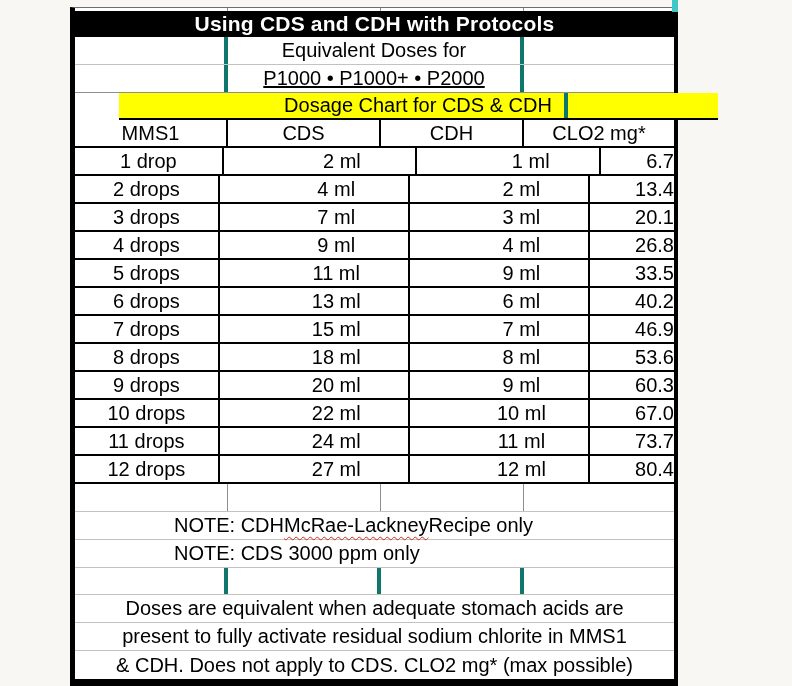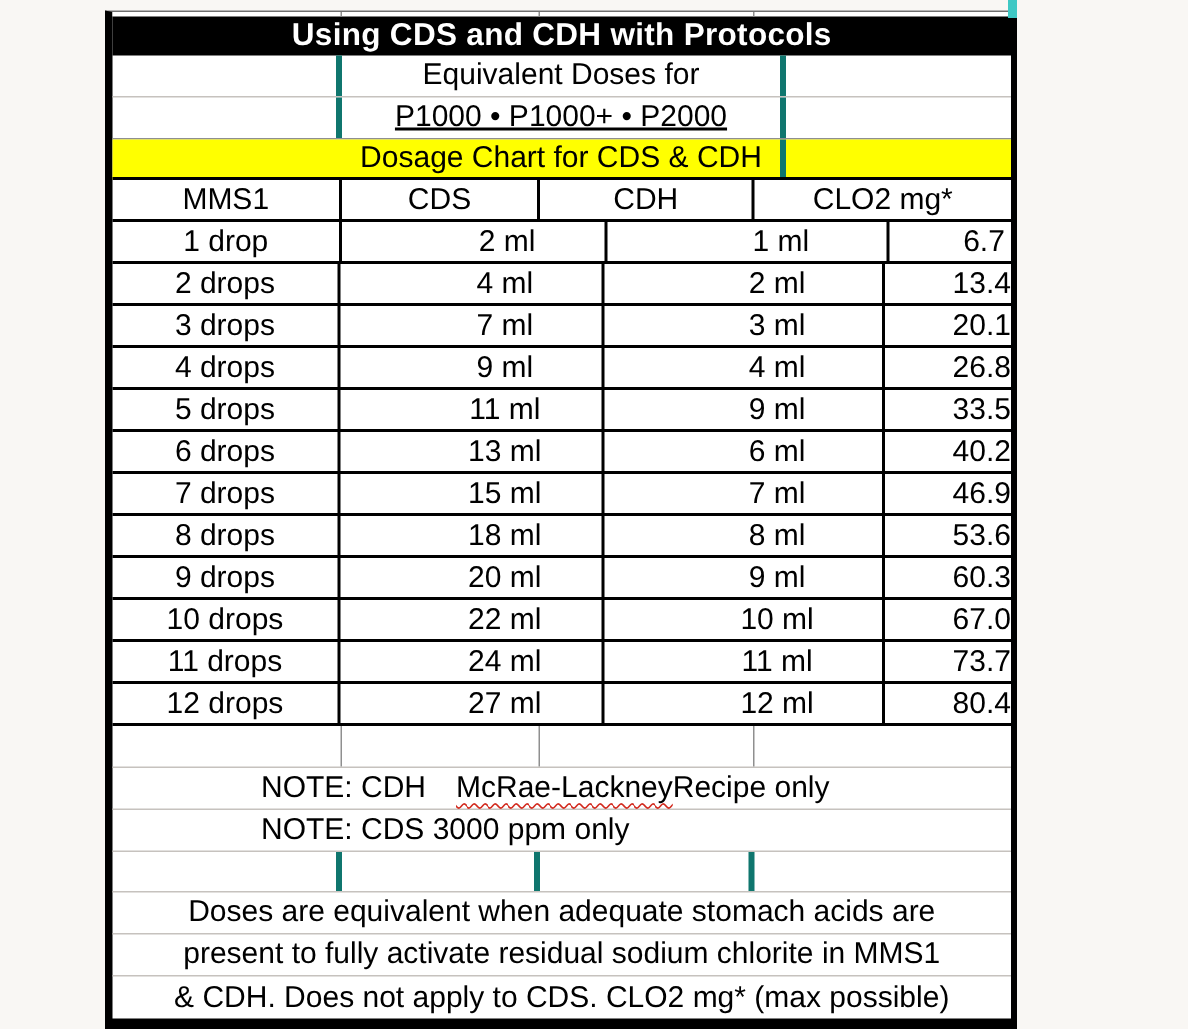--- a/index.html
+++ b/index.html
@@ -21,55 +21,54 @@
     border-bottom:7px solid #000;
   }
   .corner-handle{
     position:absolute;top:-8px;right:-4px;
     width:6px;height:12px;background:#3fc8c4;
   }
   .row{display:flex;width:100%;box-sizing:border-box;}
   .cell{box-sizing:border-box;display:flex;align-items:center;justify-content:center;
         font-size:20px;white-space:nowrap;overflow:visible;}
   .c1{width:153px;}
-  .c2{width:132px;}
+  .c2{width:153px;}
   .c3{width:143px;}
   .c4f{flex:1;}
   .cmid{width:296px;}
   .vdark{border-right:2px solid #000;}
   .vgray{border-right:1px solid #8f8f8f;}
   .vlight{border-right:4px solid #0f766e;}
 
   .sliver{height:3px;background:#fff;}
   .title-row{height:26px;background:#000;align-items:center;justify-content:center;}
   .title-text{
     width:100%;text-align:center;color:#fff;
     font-size:21px;font-weight:bold;letter-spacing:.2px;
   }
   .info-row{height:28px;border-bottom:1px solid #c6c2be;}
   .info-row.pre-yellow{border-bottom:1px solid #8f8f8f;text-decoration:underline;}
-  .yellow-row{height:27px;background:#ffff00;border-bottom:2px solid #000;}
+  .yellow-row{height:27px;background:#ffff00;border-bottom:2px solid #000;margin-left:44px;}
   .head-row{height:28px;border-bottom:2px solid #000;}
   .data-row{height:28px;border-bottom:2px solid #000;gap:45px;}
   .spacer-row{height:28px;border-bottom:1px solid #c6c2be;}
   .spacer-row.short{height:27px;}
   .note-row{height:28px;border-bottom:1px solid #c6c2be;
             display:flex;align-items:center;font-size:20px;
             padding-left:99px;box-sizing:border-box;}
   .para-row{height:28px;border-bottom:1px solid #c6c2be;
             display:flex;align-items:center;justify-content:center;
             font-size:20px;}
   .para-row.last{border-bottom:none;}
   .misspelled{
     text-decoration:underline;
     text-decoration-style:wavy;
     text-decoration-color:#d22a1e;
     text-decoration-thickness:1px;
     text-underline-offset:4px;
-    margin-left:20px;
   }
 </style>
 </head>
 <body>
 
 <div class="sheet">
   <div class="corner-handle"></div>
 
   <div class="row sliver">
     <div class="cell c1 vgray"></div>

